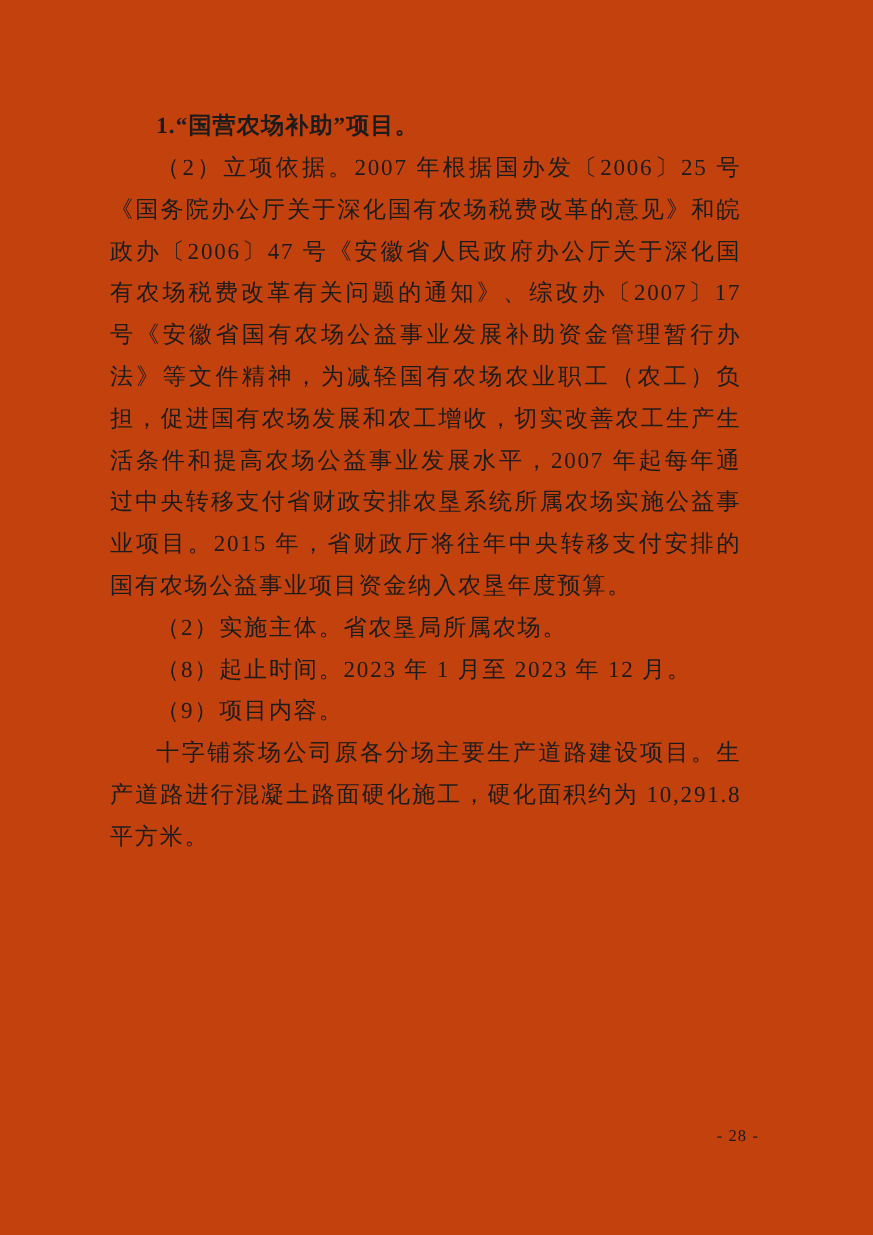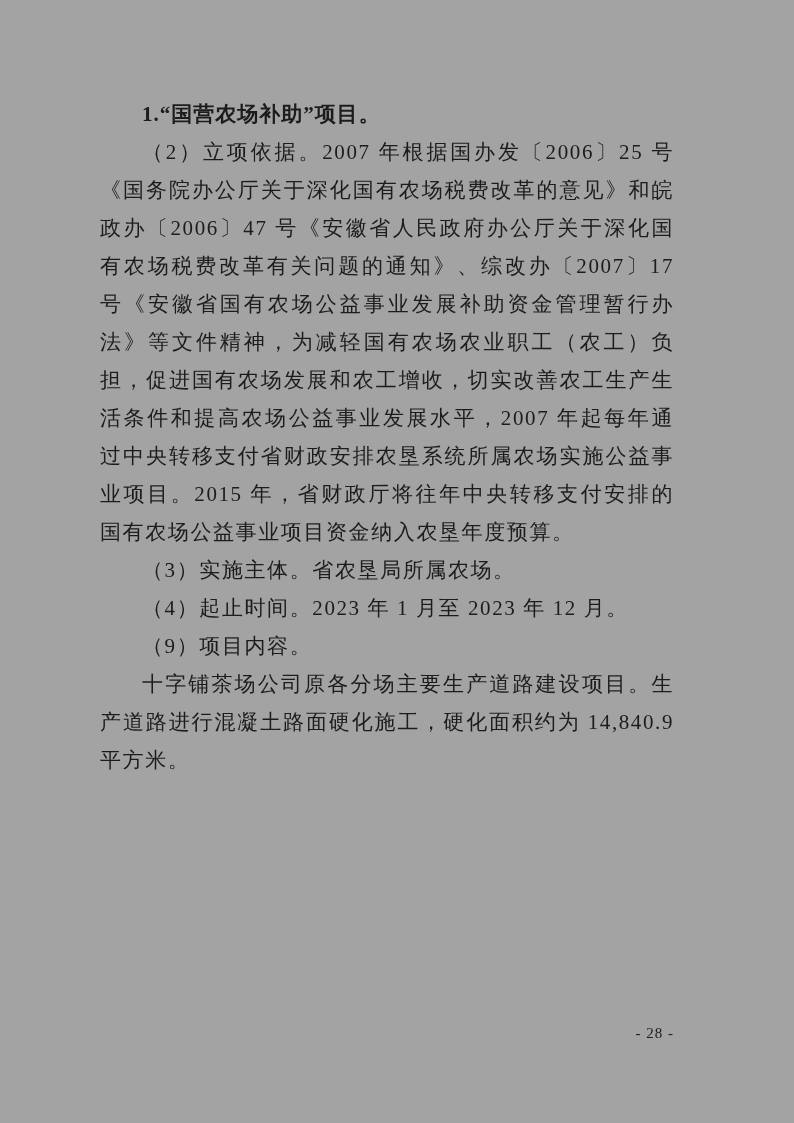--- a/index.html
+++ b/index.html
@@ -5,21 +5,21 @@
   * { box-sizing: border-box; }
   html, body {
     margin: 0;
     padding: 0;
     background: #ffffff;
   }
   .page {
     position: relative;
     width: 794px;
     height: 1123px;
-    background: #a3a3a3;
+    background: #c2410c;
     overflow: hidden;
     font-family: "Liberation Serif", "DejaVu Serif", serif;
     color: #1c1c1c;
   }
   .content {
     position: absolute;
     left: 100px;
     top: 95px;
     width: 574px;
   }
@@ -32,35 +32,35 @@
     text-indent: 2em;
     word-break: break-all;
   }
   .heading {
     font-weight: bold;
     letter-spacing: 1px;
   }
   .page-number {
     position: absolute;
     top: 1022px;
-    left: 100px;
+    left: 116px;
     width: 574px;
     text-align: right;
     font-size: 15px;
     line-height: 22px;
     letter-spacing: 1px;
     color: #1c1c1c;
   }
 </style>
 </head>
 <body>
 
 <div class="page">
   <div class="content">
     <p class="para heading">1.“国营农场补助”项目。</p>
     <p class="para">（2）立项依据。2007 年根据国办发〔2006〕25 号《国务院办公厅关于深化国有农场税费改革的意见》和皖政办〔2006〕47 号《安徽省人民政府办公厅关于深化国有农场税费改革有关问题的通知》、综改办〔2007〕17 号《安徽省国有农场公益事业发展补助资金管理暂行办法》等文件精神，为减轻国有农场农业职工（农工）负担，促进国有农场发展和农工增收，切实改善农工生产生活条件和提高农场公益事业发展水平，2007 年起每年通过中央转移支付省财政安排农垦系统所属农场实施公益事业项目。2015 年，省财政厅将往年中央转移支付安排的国有农场公益事业项目资金纳入农垦年度预算。</p>
-    <p class="para">（3）实施主体。省农垦局所属农场。</p>
-    <p class="para">（4）起止时间。2023 年 1 月至 2023 年 12 月。</p>
+    <p class="para">（2）实施主体。省农垦局所属农场。</p>
+    <p class="para">（8）起止时间。2023 年 1 月至 2023 年 12 月。</p>
     <p class="para">（9）项目内容。</p>
-    <p class="para">十字铺茶场公司原各分场主要生产道路建设项目。生产道路进行混凝土路面硬化施工，硬化面积约为 14,840.9 平方米。</p>
+    <p class="para">十字铺茶场公司原各分场主要生产道路建设项目。生产道路进行混凝土路面硬化施工，硬化面积约为 10,291.8 平方米。</p>
   </div>
   <div class="page-number">- 28 -</div>
 </div>
 
 </body></html>

